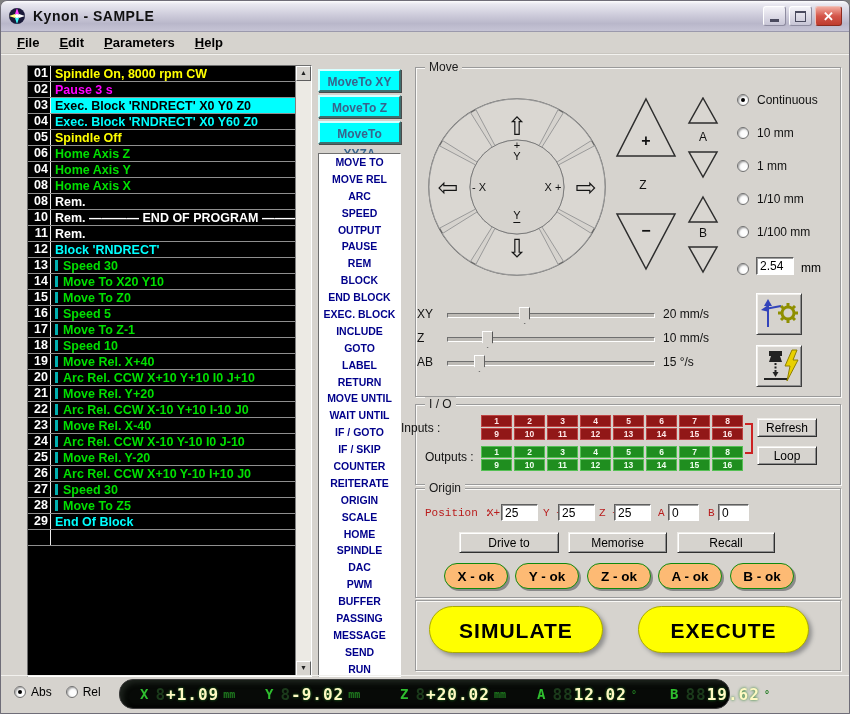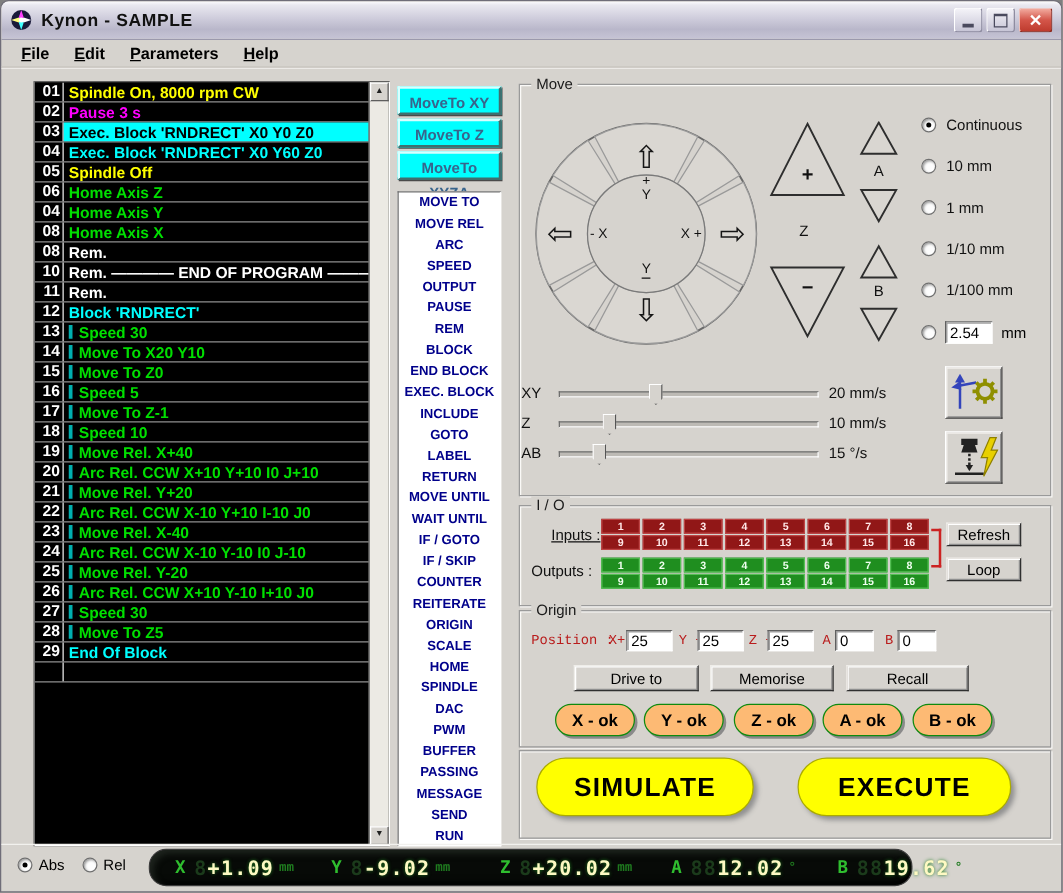--- a/index.html
+++ b/index.html
@@ -57,21 +57,21 @@
   .inlbl{position:absolute;transform:translate(-50%,-50%);font-size:11px;color:#111;pointer-events:none;}
   .tri-label{position:absolute;transform:translate(-50%,-50%);font-size:12px;color:#111;}
   .tri-sign{position:absolute;transform:translate(-50%,-50%);font-size:16px;font-weight:bold;color:#111;}
   
   .radio{width:12px;height:12px;border-radius:50%;background:#FDFDFD;box-sizing:border-box;
          border:1px solid #707070;box-shadow:inset 1px 1px 2px #9A9A9A, inset -1px -1px 1px #FFF;flex:0 0 12px;}
   .radio.sel{display:flex;align-items:center;justify-content:center;}
   .radio.sel::after{content:"";width:4px;height:4px;background:#000;border-radius:50%;}
   #steps{position:absolute;left:736px;top:92px;display:flex;flex-direction:column;gap:20px;}
   .step{display:flex;align-items:center;gap:8px;height:13px;font-size:12px;color:#111;}
-  #custom-step{position:absolute;left:736px;top:256px;display:flex;align-items:center;gap:7px;font-size:12px;}
+  #custom-step{position:absolute;left:736px;top:256px;display:flex;align-items:flex-end;gap:7px;font-size:12px;}
   .tbox{background:#FFF;border:1px solid;border-color:#5F5F5F #FFF #FFF #5F5F5F;box-shadow:inset 1px 1px 0 #9E9E9E;
         font-family:"Liberation Sans",sans-serif;font-size:12px;padding:1px 3px;box-sizing:border-box;}
   #sliders{position:absolute;left:416px;top:300px;width:395px;height:75px;}
   .sl-row{position:absolute;left:0;right:0;height:20px;}
   .sl-axis{position:absolute;left:0;top:2px;font-size:12px;color:#111;}
   .sl-track{position:absolute;left:30px;width:206px;top:8px;height:3px;background:#BDBAB5;
             border:1px solid;border-color:#6F6F6F #FFF #FFF #6F6F6F;}
   .sl-thumb{position:absolute;top:-7px;width:11px;height:17px;background:#D6D3CE;
             border:1px solid;border-color:#FFF #555 #555 #FFF;box-sizing:border-box;
             clip-path:polygon(0 0,100% 0,100% 68%,50% 100%,0 68%);}
@@ -511,21 +511,21 @@
       <line x1="16.5" y1="15" x2="16.5" y2="25" stroke="#222" stroke-width="2" stroke-dasharray="2,1.5"></line>
       <polygon points="16.5,29 13.5,24 19.5,24" fill="#222"></polygon>
       <line x1="5" y1="31" x2="28" y2="31" stroke="#222" stroke-width="2"></line>
       <polygon points="33,2 38,2 34,12 39,12 28,33 31,18 26,18" fill="#E8D000" stroke="#8F8000" stroke-width="1"></polygon>
     </svg>
   </div>
 
   <div class="grp" style="left:414px;top:403px;width:424px;height:79px;">
     <span class="grp-label">I / O</span>
   </div>
-  <span class="io-label" style="left:440px;top:420px;text-decoration:underline;">Inputs :</span>
+  <span class="io-label" style="left:400px;top:420px;">Inputs :</span>
   <span class="io-label" style="left:424px;top:449px;">Outputs :</span>
   <div class="iogrid" id="ingrid" style="left:480px;top:414px;">
       <div class="iocell in">1</div>
       <div class="iocell in">2</div>
       <div class="iocell in">3</div>
       <div class="iocell in">4</div>
       <div class="iocell in">5</div>
       <div class="iocell in">6</div>
       <div class="iocell in">7</div>
       <div class="iocell in">8</div>

